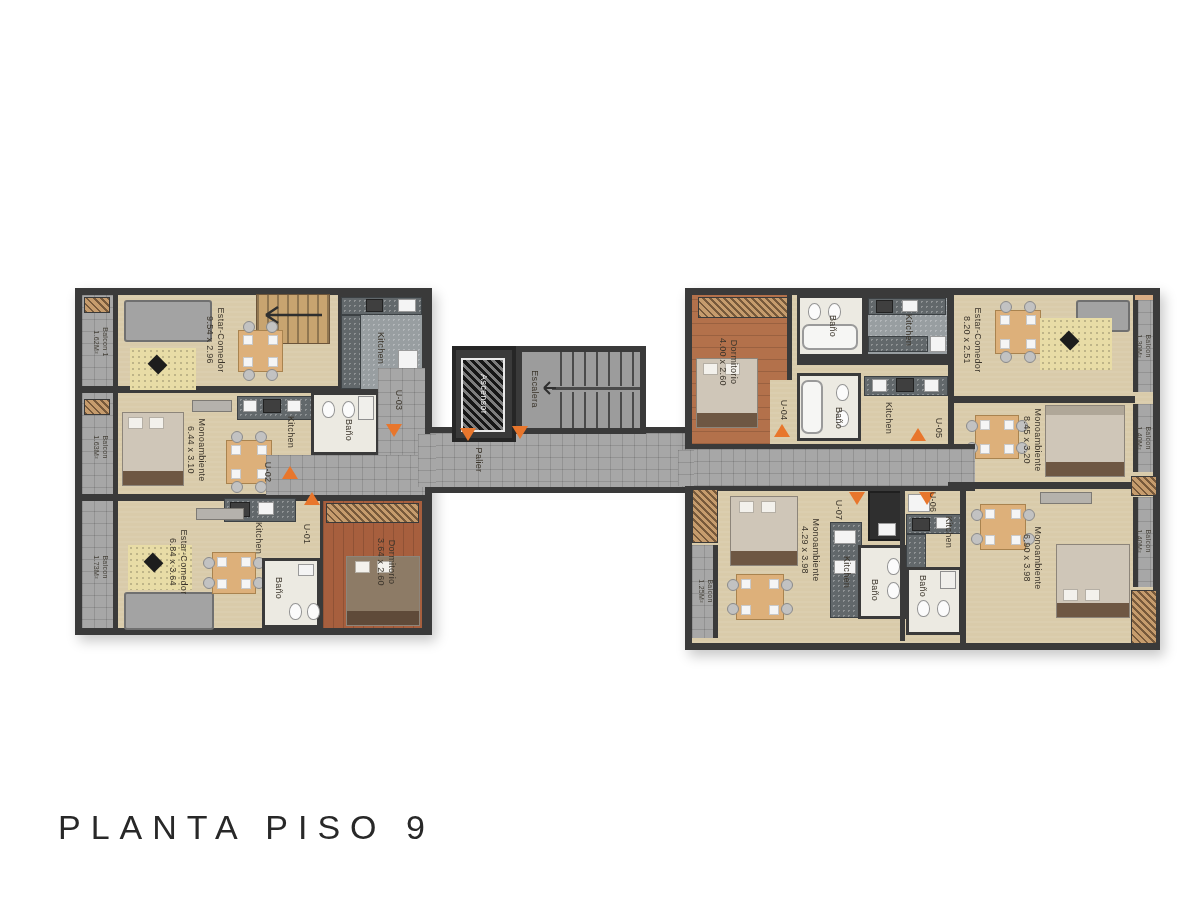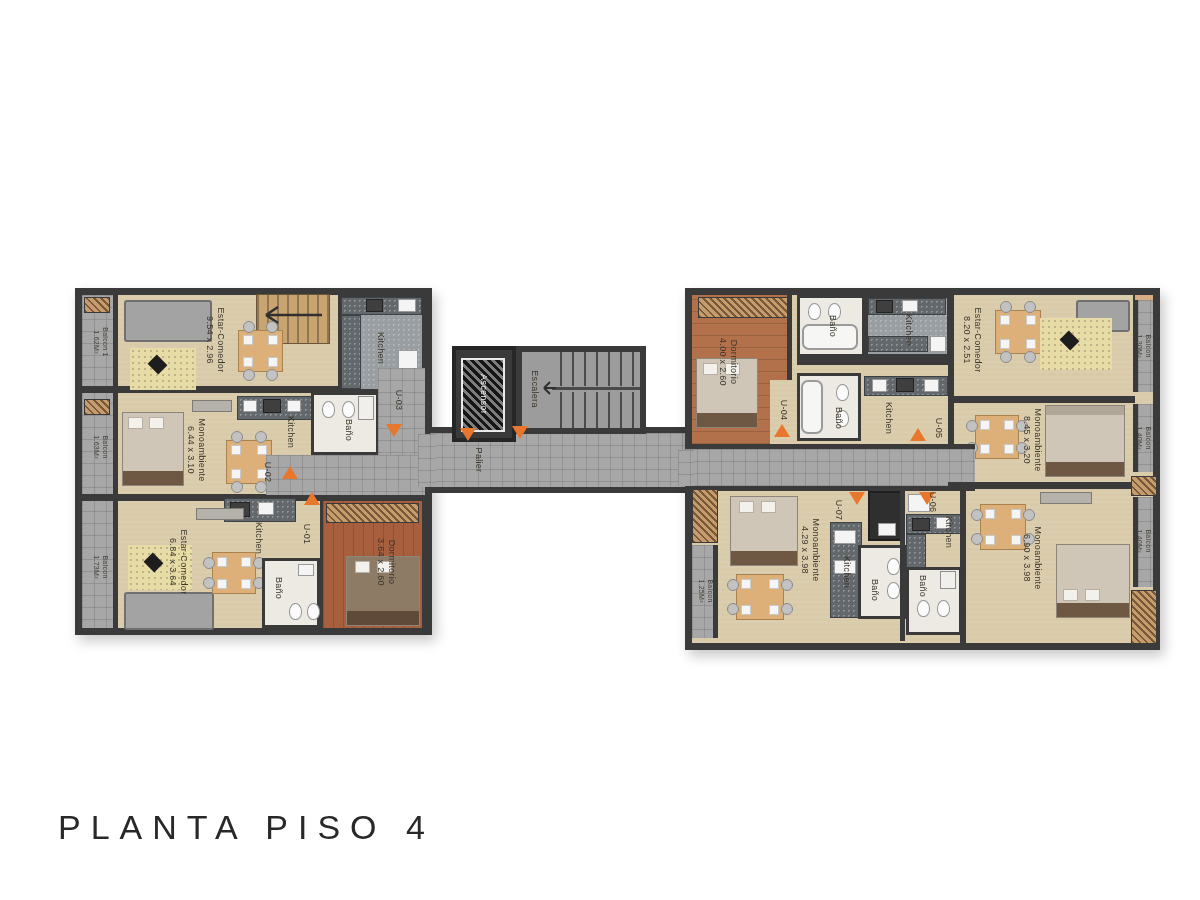--- a/index.html
+++ b/index.html
@@ -431,14 +431,14 @@
     </div>
   <div class="vlabel small" style="left:1143px;top:541px;">
       <span>Balcon</span>
       <span>1.40M²</span>
     </div>
   <div class="vlabel small" style="left:705px;top:591px;">
       <span>Balcon</span>
       <span>1.25M²</span>
     </div>
 
-  <div class="title">PLANTA PISO 4</div>
+  <div class="title">PLANTA PISO 9</div>
 </div>
 
 </body></html>

